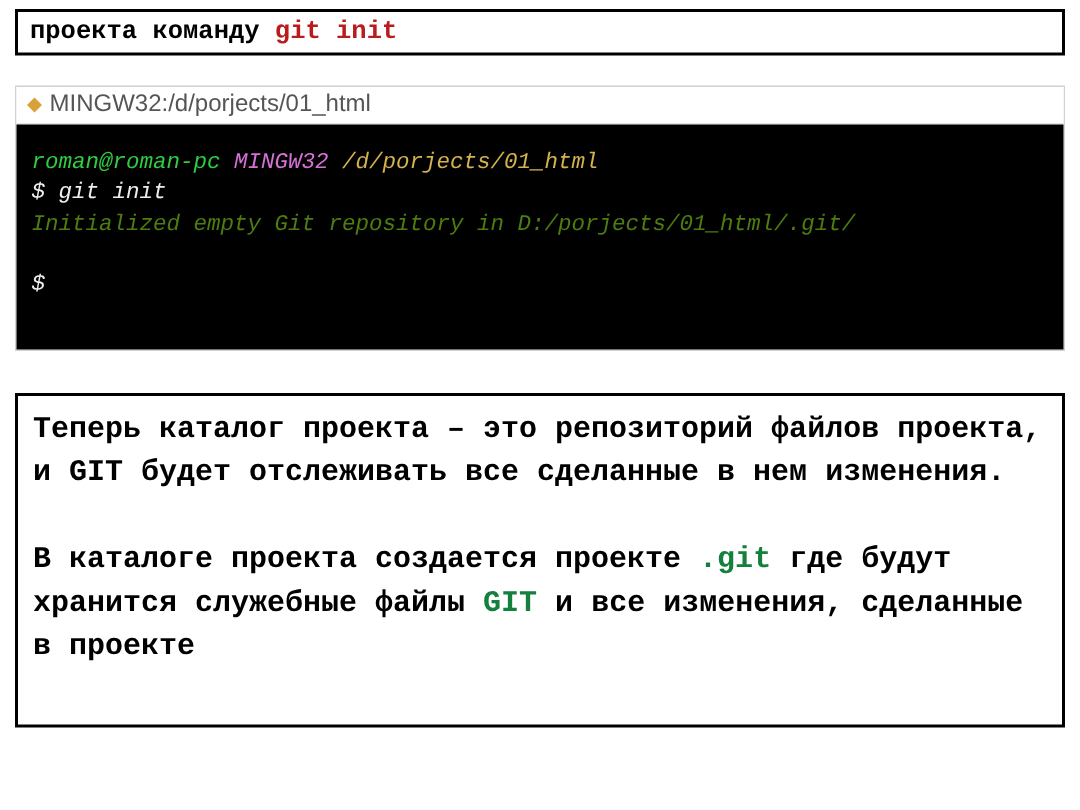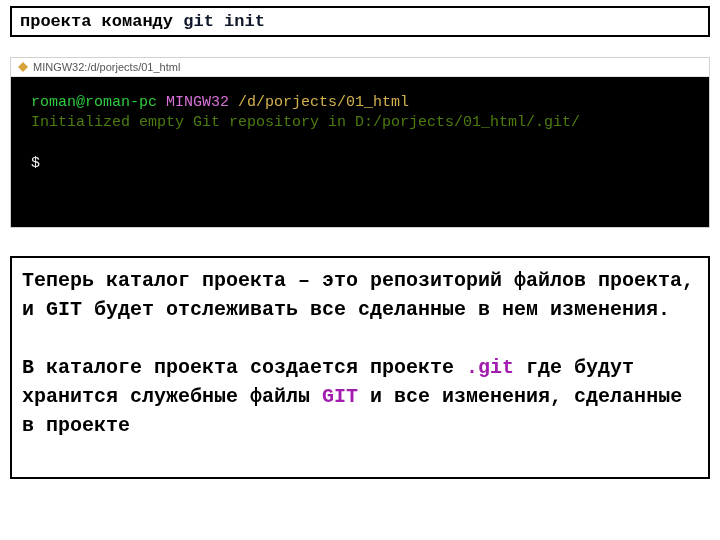--- a/index.html
+++ b/index.html
@@ -10,68 +10,69 @@
       font-family: "Courier New", monospace;
       padding: 6px 10px;
     }
     .header-box {
       border: 2px solid #000;
       padding: 4px 8px;
       font-size: 17px;
       font-weight: bold;
       font-family: "Courier New", monospace;
     }
-    .header-box .cmd { color: #0f172a; }
+    .header-box .cmd { color: #b91c1c; }
     .terminal-frame {
       margin-top: 20px;
       border: 1px solid #d4d0cb;
       background: #fff;
     }
     .titlebar {
       background: #fff;
       padding: 3px 6px;
-      font-size: 11px;
+      font-size: 16px;
       font-family: Arial, sans-serif;
       color: #555;
       display: flex;
       align-items: center;
       gap: 4px;
       border-bottom: 1px solid #e8e4df;
     }
     .titlebar-icon {
       width: 12px; height: 12px;
       display: inline-flex;
       align-items: center;
       justify-content: center;
     }
     .terminal-body {
       background: #000;
       color: #ccc;
       font-family: "Consolas", "Courier New", monospace;
       font-size: 15px;
       line-height: 1.35;
-      padding: 16px 10px 18px 20px;
+      padding: 16px 10px 18px 10px;
       min-height: 150px;
+      font-style: italic;
     }
     .t-green { color: #2ecc40; }
     .t-magenta { color: #d770d7; }
     .t-gold { color: #d4b24c; }
     .t-white { color: #eee; }
     .t-cyan { color: #55ffff; }
     .t-gray { color: #4d7c0f; }
     .explain-box {
       border: 2px solid #000;
       padding: 8px 10px;
       margin-top: 28px;
       font-size: 20px;
       font-weight: bold;
       font-family: "Courier New", monospace;
       line-height: 1.45;
     }
-    .explain-box .hl-red { color: #a21caf; }
+    .explain-box .hl-red { color: #15803d; }
     .indent { padding-left: 28px; }
   </style>
 </head>
 <body>
 
 <div class="header-box">
   <span>проекта команду </span><span class="cmd">git init</span>
 </div>
 
 <div class="terminal-frame">
@@ -80,20 +81,21 @@
       <svg width="12" height="12" viewBox="0 0 12 12">
           <polygon points="6,1 11,6 6,11 1,6" fill="#d8a13a"></polygon>
         </svg>
     </span>
     <span>MINGW32:/d/porjects/01_html</span>
   </div>
   <div class="terminal-body">
     <div>
       <span class="t-green">roman@roman-pc</span><span class="t-magenta"> MINGW32 </span><span class="t-gold">/d/porjects/01_html</span>
     </div>
+    <div class="t-white">$ git init</div>
     <div class="t-gray">Initialized empty Git repository in D:/porjects/01_html/.git/</div>
     <div>&nbsp;</div>
     <div class="t-white">$</div>
   </div>
 </div>
 
 <div class="explain-box">
   <div>Теперь каталог проекта – это репозиторий файлов проекта, и GIT будет отслеживать все сделанные в нем изменения.</div>
   <br>
   <div>

